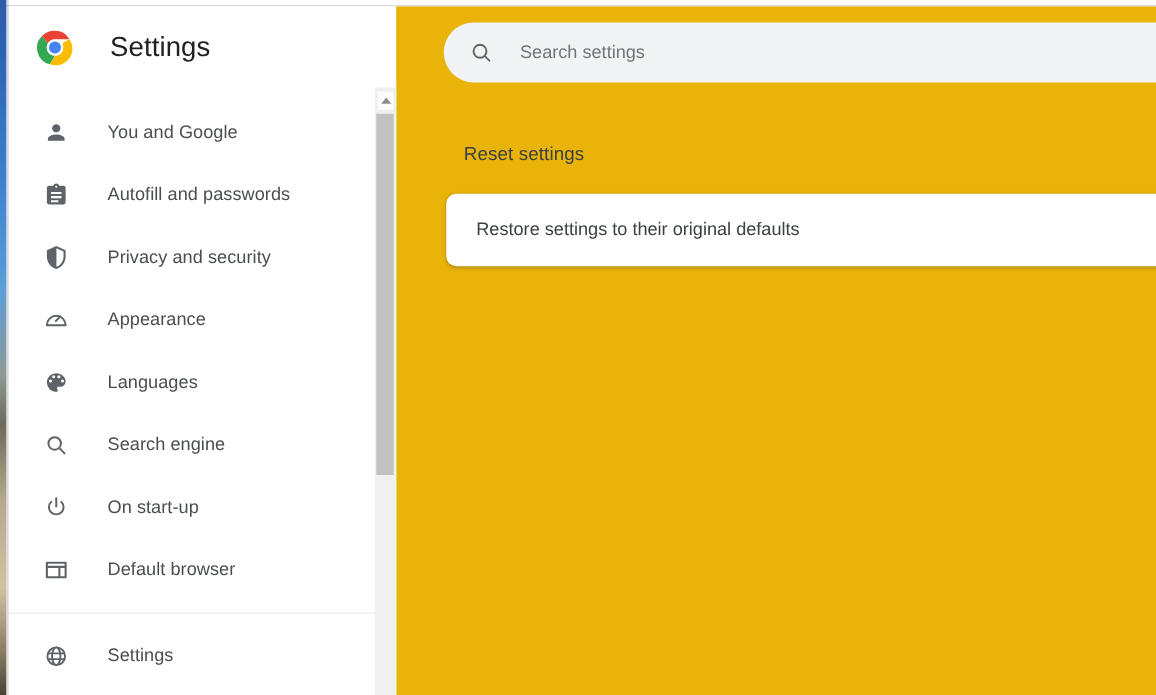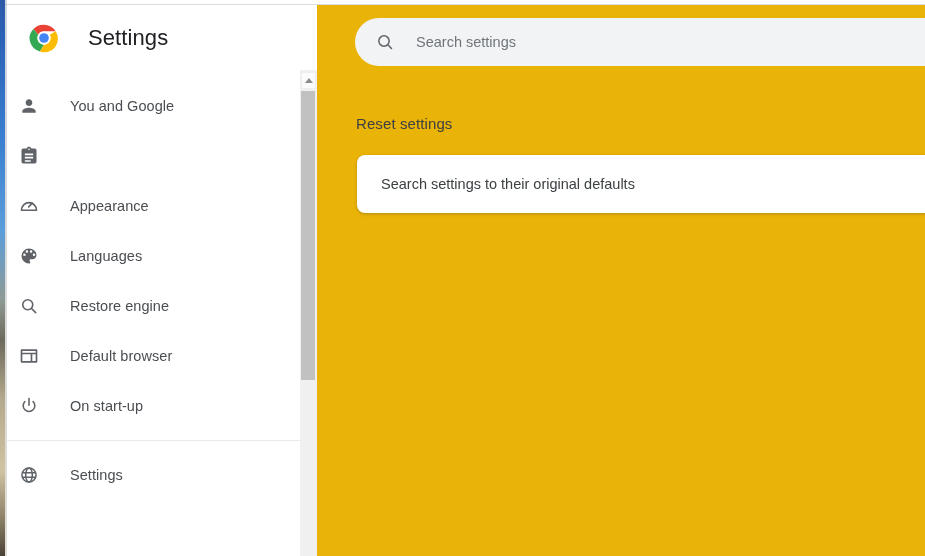--- a/index.html
+++ b/index.html
@@ -104,21 +104,21 @@
   }
 
   .nav {
     margin-top: 10px;
   }
 
   .nav-item {
     display: flex;
     align-items: center;
     height: 50px;
-    padding-left: 12px;
+    padding-left: 28px;
     box-sizing: border-box;
     cursor: pointer;
     color: #5f6368;
   }
   .nav-icon {
     width: 20px;
     height: 20px;
     flex: 0 0 20px;
     display: flex;
     align-items: center;
@@ -217,21 +217,21 @@
   }
   .search-placeholder {
     margin-left: 21px;
     font-size: 14.5px;
     color: #70757a;
     white-space: nowrap;
   }
 
   .section-title {
     position: absolute;
-    left: 39px;
+    left: 54px;
     top: 110px;
     font-size: 15px;
     color: #3c4043;
     letter-spacing: .1px;
   }
 
   .card {
     position: absolute;
     left: 40px;
     top: 150px;
@@ -292,22 +292,33 @@
         </span>
         <span class="nav-label">You and Google</span>
       </div>
 
       <div class="nav-item">
         <span class="nav-icon">
           <svg width="20" height="20" viewBox="0 0 24 24" fill="currentColor">
               <path d="M19 3h-4.18C14.4 1.84 13.3 1 12 1s-2.4.84-2.82 2H5a2 2 0 0 0-2 2v14a2 2 0 0 0 2 2h14a2 2 0 0 0 2-2V5a2 2 0 0 0-2-2zm-7 0a1 1 0 1 1 0 2 1 1 0 0 1 0-2zM7 9h10v2H7V9zm0 4h10v2H7v-2zm0 4h7v2H7v-2z"></path>
             </svg>
         </span>
-      </div>
-
+        <span class="nav-label">Autofill and passwords</span>
+      </div>
+
+      <div class="nav-item">
+        <span class="nav-icon">
+          <svg width="20" height="20" viewBox="0 0 24 24" fill="currentColor">
+              <path d="M12 1 3 5v6c0 5.55 3.84 10.74 9 12 5.16-1.26 9-6.45 9-12V5l-9-4zm0 3.2 6.5 2.9V11c0 4.24-2.77 8.2-6.5 9.4V4.2z" opacity=".0"></path>
+              <path d="M12 1 3 5v6c0 5.55 3.84 10.74 9 12 5.16-1.26 9-6.45 9-12V5l-9-4zm0 2.2 7 3.1V11c0 4.52-2.96 8.77-7 9.93V3.2z"></path>
+              <path d="M12 3.2 5 6.3V11c0 4.52 2.96 8.77 7 9.93V3.2z"></path>
+            </svg>
+        </span>
+        <span class="nav-label">Privacy and security</span>
+      </div>
 
       <div class="nav-item">
         <span class="nav-icon">
           <svg width="20" height="20" viewBox="0 0 24 24" fill="none" stroke="currentColor" stroke-width="1.9">
               <path d="M3 17a9 9 0 1 1 18 0"></path>
               <path d="M3 17h18" stroke-linecap="round"></path>
               <path d="M16 8.5 11.6 13" stroke-linecap="round"></path>
             </svg>
         </span>
         <span class="nav-label">Appearance</span>
@@ -322,40 +333,40 @@
         <span class="nav-label">Languages</span>
       </div>
 
       <div class="nav-item">
         <span class="nav-icon">
           <svg width="20" height="20" viewBox="0 0 24 24" fill="none" stroke="currentColor" stroke-width="1.9">
               <circle cx="10.5" cy="10.5" r="6"></circle>
               <path d="M15 15l5 5" stroke-linecap="round"></path>
             </svg>
         </span>
-        <span class="nav-label">Restore engine</span>
-      </div>
-
-      <div class="nav-item">
-        <span class="nav-icon">
-          <svg width="20" height="20" viewBox="0 0 24 24" fill="currentColor">
-              <path d="M3 4h18a1 1 0 0 1 1 1v14a1 1 0 0 1-1 1H3a1 1 0 0 1-1-1V5a1 1 0 0 1 1-1zm1 2v2h16V6H4zm0 4v8h10v-8H4zm12 0v8h4v-8h-4z"></path>
-            </svg>
-        </span>
-        <span class="nav-label">Default browser</span>
+        <span class="nav-label">Search engine</span>
       </div>
 
       <div class="nav-item">
         <span class="nav-icon">
           <svg width="20" height="20" viewBox="0 0 24 24" fill="none" stroke="currentColor" stroke-width="1.9" stroke-linecap="round">
               <path d="M12 3v8"></path>
               <path d="M7.1 6.6a7 7 0 1 0 9.8 0"></path>
             </svg>
         </span>
         <span class="nav-label">On start-up</span>
+      </div>
+
+      <div class="nav-item">
+        <span class="nav-icon">
+          <svg width="20" height="20" viewBox="0 0 24 24" fill="currentColor">
+              <path d="M3 4h18a1 1 0 0 1 1 1v14a1 1 0 0 1-1 1H3a1 1 0 0 1-1-1V5a1 1 0 0 1 1-1zm1 2v2h16V6H4zm0 4v8h10v-8H4zm12 0v8h4v-8h-4z"></path>
+            </svg>
+        </span>
+        <span class="nav-label">Default browser</span>
       </div>
 
       <div class="nav-divider"></div>
 
       <div class="nav-item">
         <span class="nav-icon">
           <svg width="20" height="20" viewBox="0 0 24 24" fill="none" stroke="currentColor" stroke-width="1.8">
               <circle cx="12" cy="12" r="8.5"></circle>
               <ellipse cx="12" cy="12" rx="4" ry="8.5"></ellipse>
               <path d="M3.6 9.2h16.8M3.6 14.8h16.8"></path>
@@ -382,18 +393,18 @@
             <path d="M15.4 15.4l4.4 4.4" stroke-linecap="round"></path>
           </svg>
       </span>
       <span class="search-placeholder">Search settings</span>
     </div>
 
     <div class="section-title">Reset settings</div>
 
     <div class="card">
       <div class="card-row">
-        <span class="card-label">Search settings to their original defaults</span>
+        <span class="card-label">Restore settings to their original defaults</span>
       </div>
     </div>
 
   </div>
 </div>
 
 </body></html>

